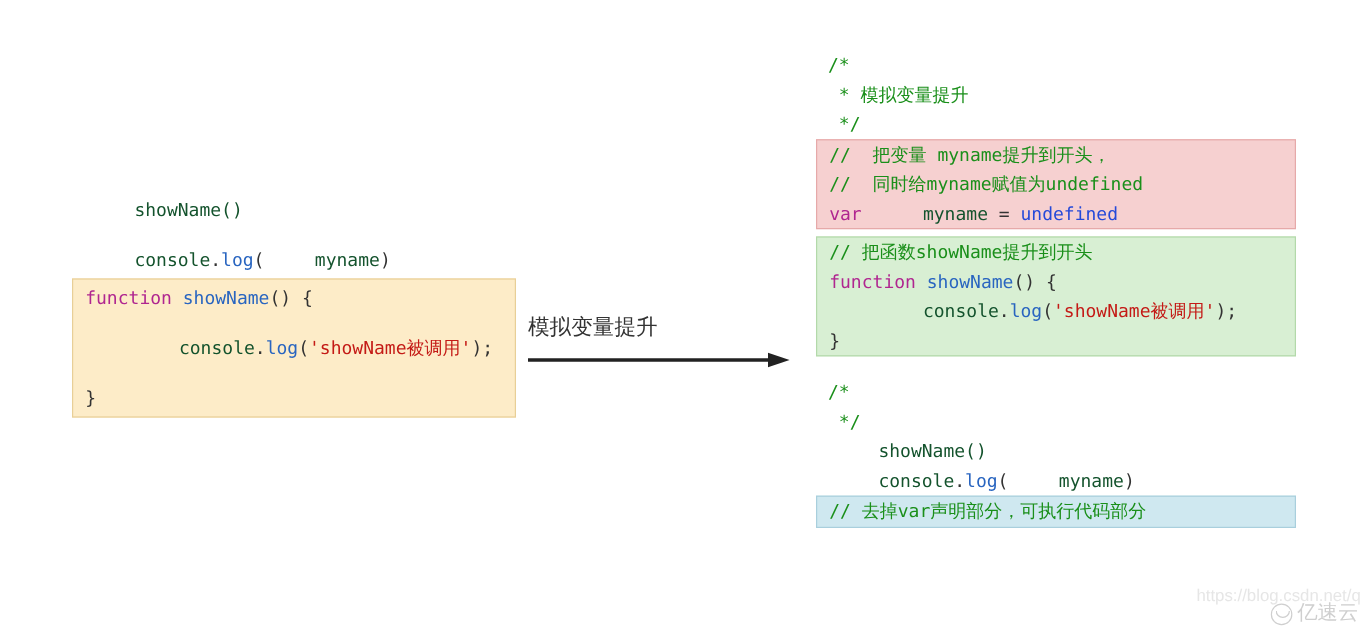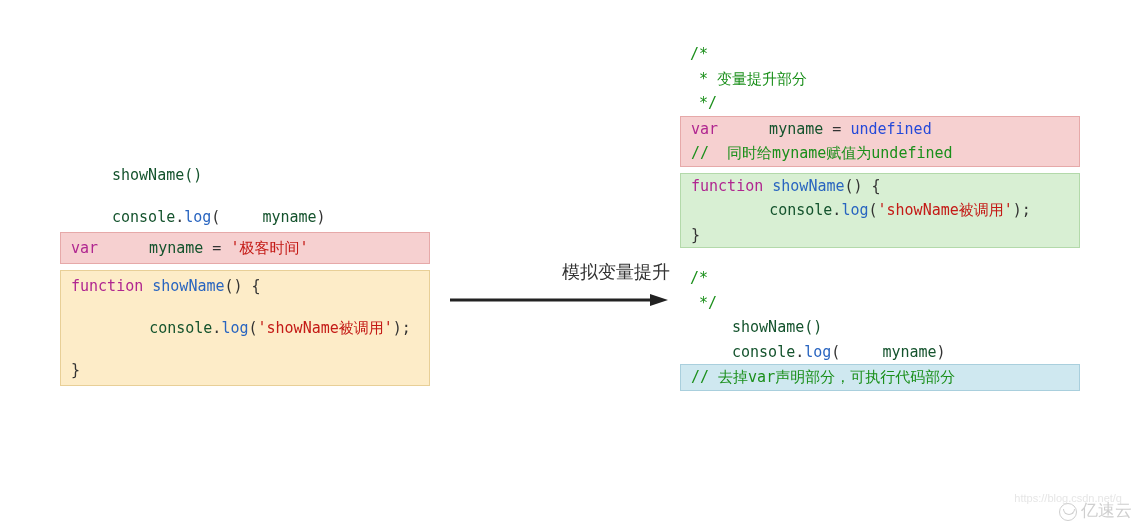--- a/index.html
+++ b/index.html
@@ -21,21 +21,21 @@
       position: absolute;
       left: 680px;
       top: 42px;
       width: 400px;
     }
     .arrow-area {
       position: absolute;
       left: 440px;
       top: 260px;
       width: 230px;
-      text-align: right;
+      text-align: left;
     }
     .arrow-label {
       font-family: "PingFang SC", "Microsoft YaHei", sans-serif;
       font-size: 18px;
       color: #333;
       margin-bottom: 6px;
     }
     .arrow-svg { width: 220px; height: 20px; }
     .code-line {
       padding: 3px 10px;
@@ -66,24 +66,24 @@
     .watermark {
       position: absolute;
       right: 10px;
       bottom: 6px;
       color: #cfcfcf;
       font-size: 17px;
       font-family: sans-serif;
     }
     .watermark2 {
       position: absolute;
-      right: 20px;
+      right: 8px;
       bottom: 24px;
       color: #e6e6e6;
-      font-size: 11px;
+      font-size: 14px;
       font-family: sans-serif;
     }
     .wm-logo {
       display: inline-block;
       width: 18px; height: 18px;
       border: 1.5px solid #cfcfcf;
       border-radius: 50%;
       vertical-align: middle;
       margin-right: 4px;
       position: relative;
@@ -99,52 +99,51 @@
     }
   </style>
 </head>
 <body>
 
 <div class="left-col">
   <div class="code-line"><span class="ident">showName()</span></div>
   <div class="spacer"></div>
   <div class="code-line"><span class="ident">console</span><span class="punct">.</span><span class="fn">log</span><span class="punct">(</span><span class="ident">myname</span><span class="punct">)</span></div>
 
-  <div class="box pink">
-    <div class="code-line"><span class="kw">var</span><span class="ident"> myname </span><span class="punct">=</span><span class="str"> '极客时间'</span></div>
-  </div>
 
   <div class="box yellow">
     <div class="code-line"><span class="kw">function</span><span class="fn"> showName</span><span class="punct">() {</span></div>
     <div class="spacer"></div>
     <div class="code-line"><span>    </span><span class="ident">console</span><span class="punct">.</span><span class="fn">log</span><span class="punct">(</span><span class="str">'showName被调用'</span><span class="punct">);</span></div>
     <div class="spacer"></div>
     <div class="code-line"><span class="punct">}</span></div>
   </div>
 </div>
 
 <div class="arrow-area">
   <div class="arrow-label">模拟变量提升</div>
   <svg class="arrow-svg" viewBox="0 0 220 20">
     <line x1="0" y1="10" x2="200" y2="10" stroke="#222" stroke-width="3" stroke-linecap="round"></line>
     <polygon points="200,4 218,10 200,16" fill="#222"></polygon>
   </svg>
 </div>
 
 <div class="right-col">
   <div class="plain-line cmt">/*</div>
-  <div class="plain-line cmt"> * 变量提升部分</div>
+  <div class="plain-line cmt"> * 模拟变量提升</div>
   <div class="plain-line cmt"> */</div>
 
   <div class="box pink">
+    <div class="plain-line cmt">//  把变量 myname提升到开头，</div>
+    <div class="plain-line cmt">//  同时给myname赋值为undefined</div>
     <div class="plain-line"><span class="kw">var</span><span class="ident"> myname </span><span class="punct">=</span><span class="undef"> undefined</span></div>
-    <div class="plain-line cmt">//  同时给myname赋值为undefined</div>
   </div>
 
   <div class="box green">
+    <div class="plain-line cmt">// 把函数showName提升到开头</div>
     <div class="plain-line"><span class="kw">function</span><span class="fn"> showName</span><span class="punct">() {</span></div>
     <div class="plain-line"><span>    </span><span class="ident">console</span><span class="punct">.</span><span class="fn">log</span><span class="punct">(</span><span class="str">'showName被调用'</span><span class="punct">);</span></div>
     <div class="plain-line"><span class="punct">}</span></div>
   </div>
 
   <div class="spacer"></div>
   <div class="plain-line cmt">/*</div>
   <div class="plain-line cmt"> */</div>
   <div class="plain-line"><span class="ident">showName()</span></div>
   <div class="plain-line"><span class="ident">console</span><span class="punct">.</span><span class="fn">log</span><span class="punct">(</span><span class="ident">myname</span><span class="punct">)</span></div>

